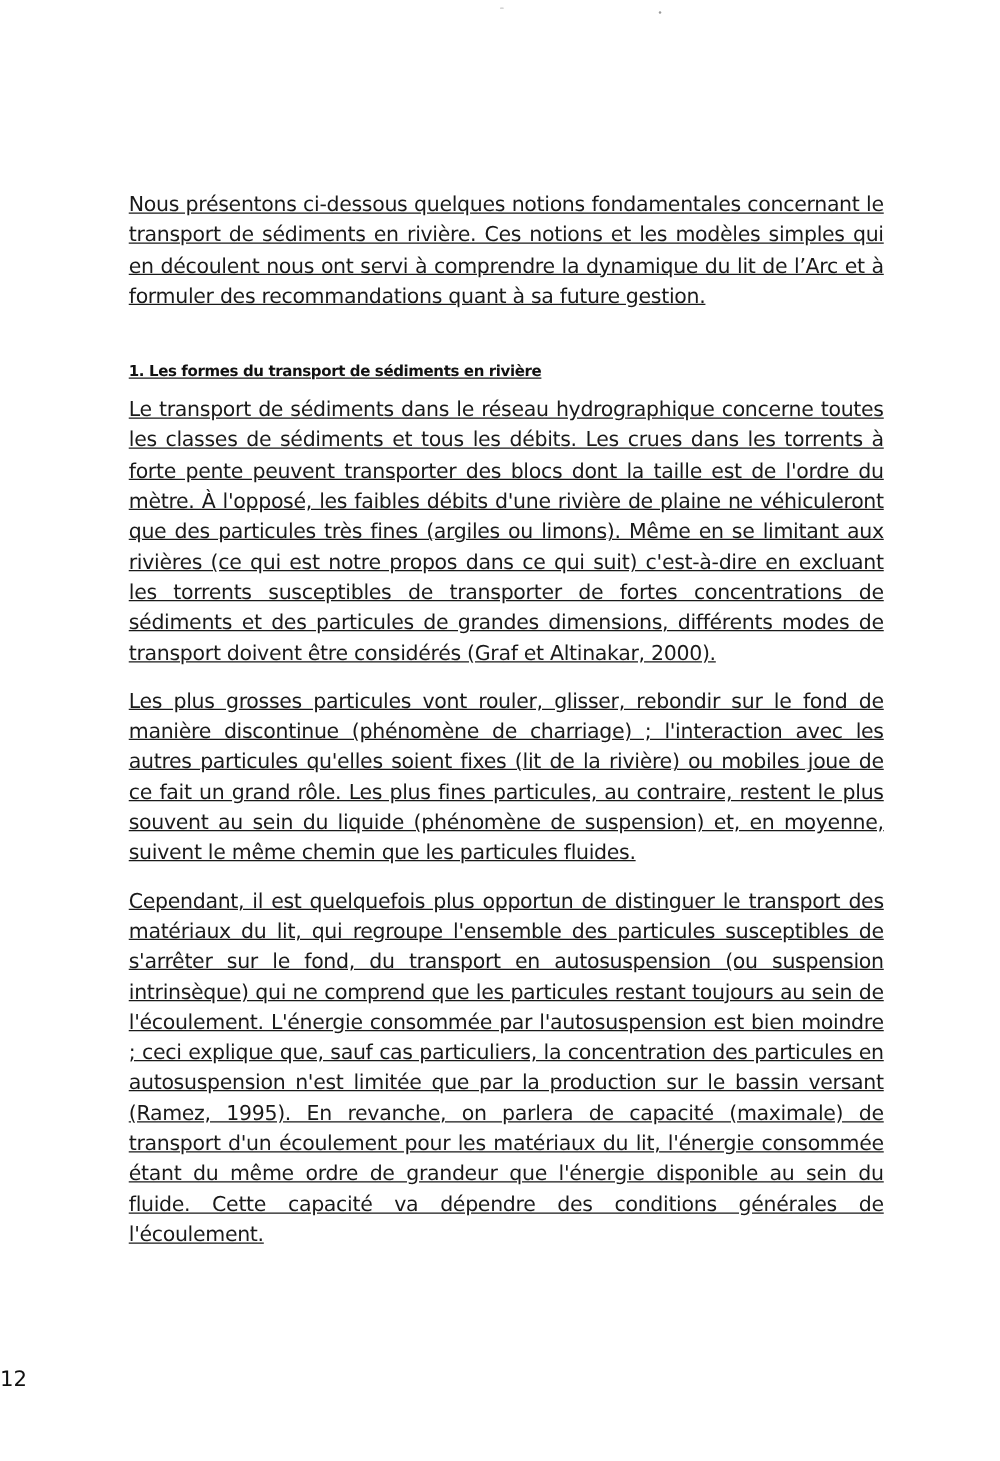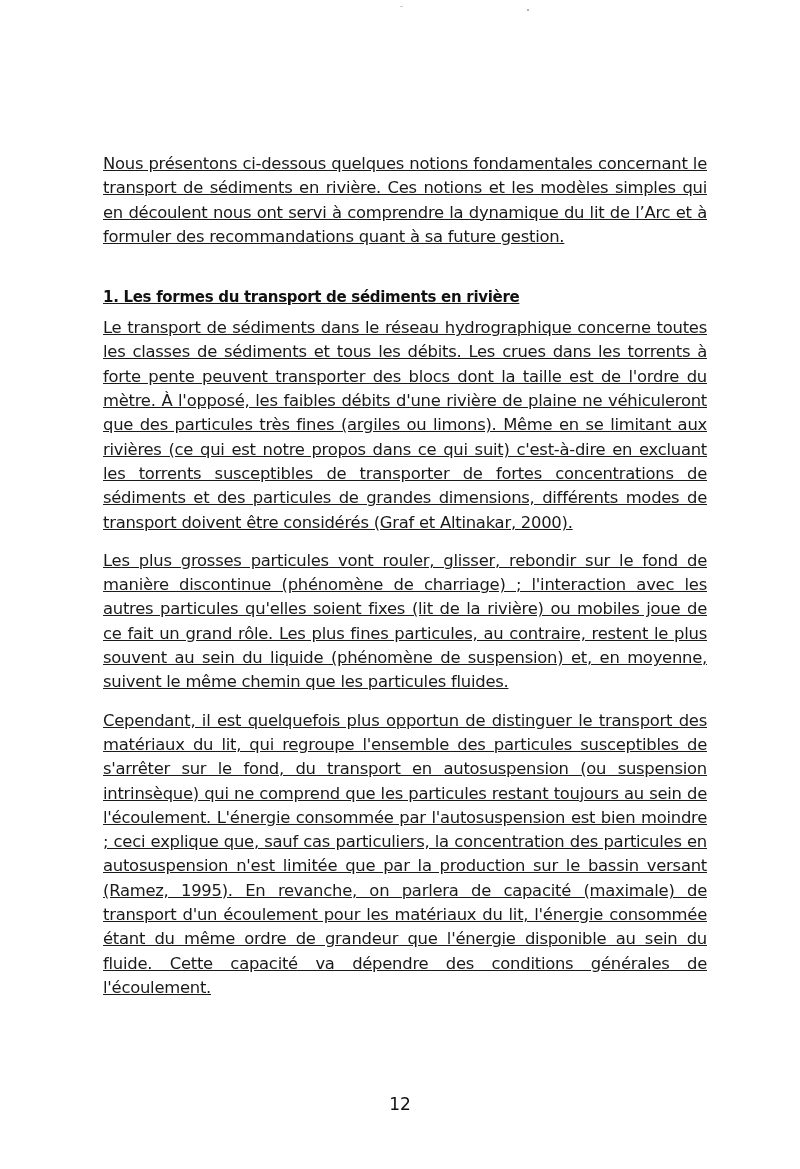--- a/index.html
+++ b/index.html
@@ -31,34 +31,34 @@
       word-spacing: 0px;
       hyphens: manual;
     }
     .intro {
       margin-bottom: 35px;
     }
     h2 {
       margin: 0 0 6px 0;
       font-family: "DejaVu Sans", sans-serif;
       font-weight: bold;
-      font-size: 15px;
+      font-size: 12px;
       line-height: 26px;
       letter-spacing: -0.3px;
       color: #111111;
     }
     .para {
       margin-bottom: 14px;
     }
     .page-number {
       position: absolute;
       top: 1094px;
       left: 0;
       width: 800px;
-      text-align: center;
+      text-align: left;
       font-family: "DejaVu Sans", sans-serif;
       font-size: 17px;
       color: #111111;
     }
     .scan-mark {
       position: absolute;
       width: 2px;
       height: 2px;
       background: #9a9a9a;
       border-radius: 1px;

